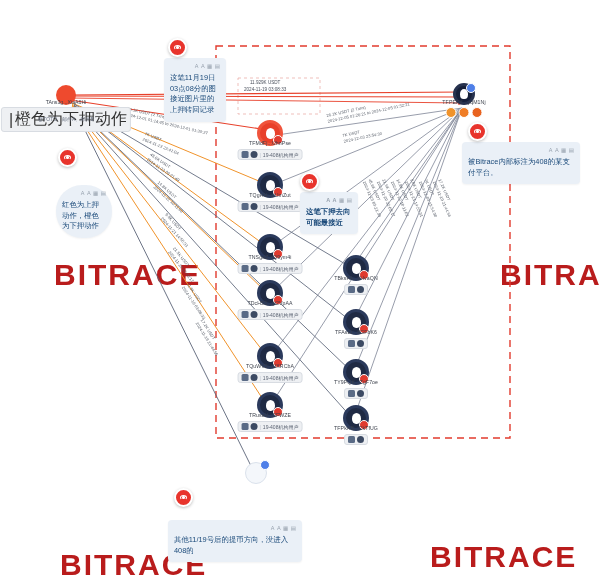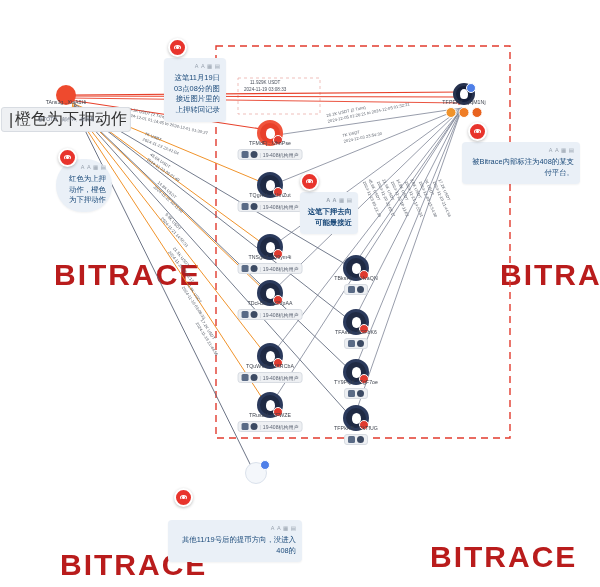--- a/index.html
+++ b/index.html
@@ -104,21 +104,21 @@
   .node.plain .disc:after{display:none;}
 
   
   .elabel{
     position:absolute;font-size:4.1px;color:#555b66;white-space:nowrap;
     transform-origin:0 0;line-height:1.35;letter-spacing:.05px;
   }
   .elabel .l2{display:block;}
 
   
-  .callout{position:absolute;text-align:right;}
+  .callout{position:absolute;}
   .callout .bubble{
     background:#eaf0f7;border-radius:4px;padding:5px 6px 6px 6px;
     font-size:7.4px;line-height:1.45;color:#1b4a7a;
     box-shadow:0 1px 2px rgba(0,0,0,.05);
   }
   .callout .toolbar{
     display:flex;justify-content:flex-end;align-items:center;gap:2.5px;
     margin-bottom:2px;opacity:.75;
   }
   .callout .toolbar span{font-size:5.5px;color:#7b8795;}
@@ -436,21 +436,21 @@
         <span>▤</span>
       </div>
       <div>这笔11月19日03点08分的图接近图片里的上押转回记录</div>
     </div>
   </div>
 
   <div class="callout" style="left:56px;top:148px;width:56px;">
     <div class="marker" style="left:2px;top:0px;">
         <i></i>
       </div>
-    <div class="bubble" style="margin-top:11px;border-radius:26px;">
+    <div class="bubble" style="margin-top:37px;border-radius:26px;">
       <div class="toolbar">
         <span>A</span>
         <span>A</span>
         <span>▦</span>
         <span>▤</span>
       </div>
       <div>红色为上押动作，橙色为下押动作</div>
     </div>
   </div>
 

